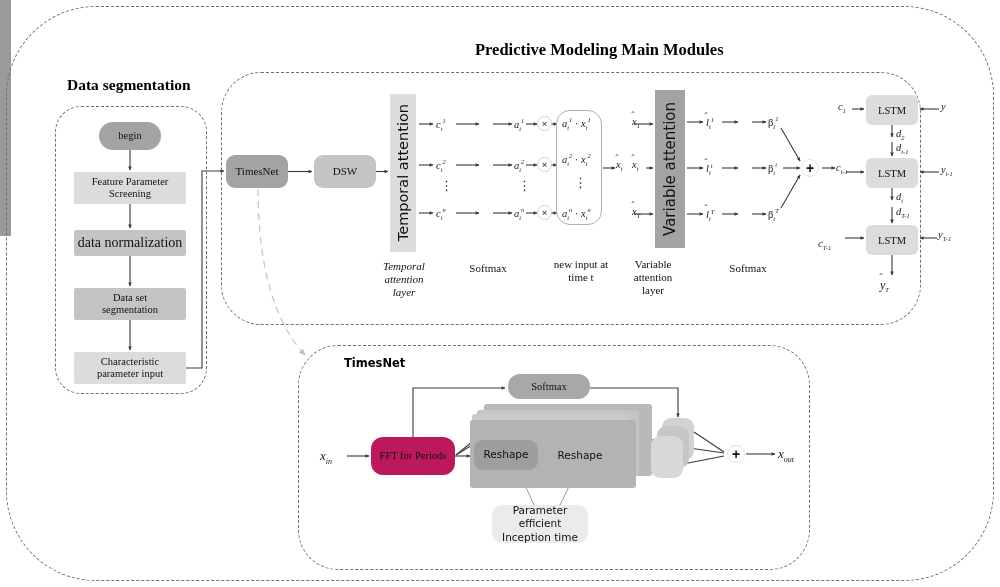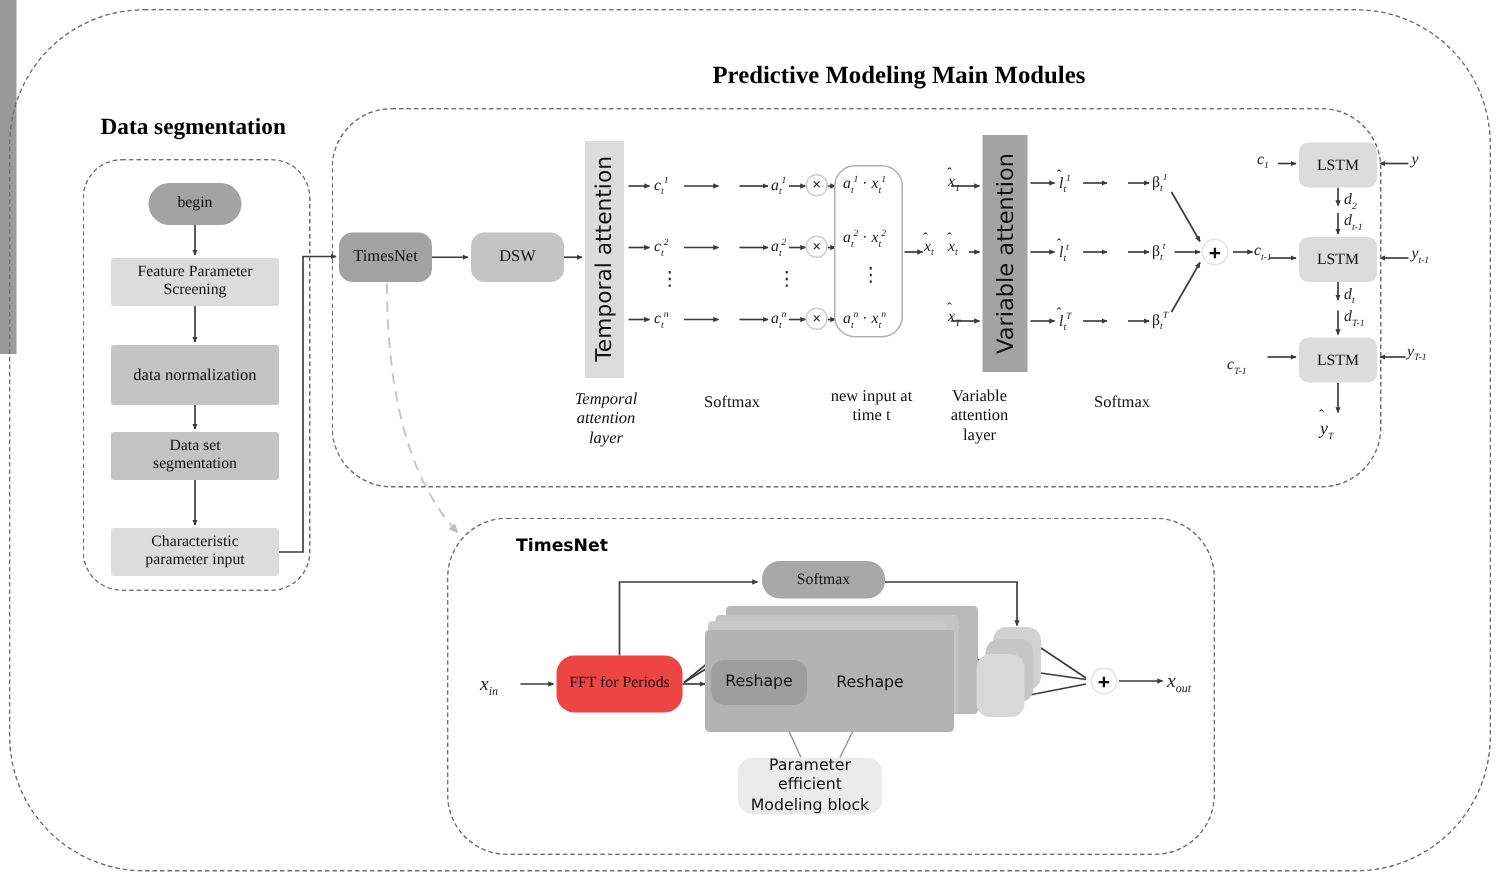--- a/index.html
+++ b/index.html
@@ -59,21 +59,21 @@
     line-height: 1.12;
     border-radius: 9px;
   }
   .n-dark  { background: #a3a3a3; }
   .n-mid   { background: #c4c4c4; }
   .n-light { background: #dcdcdc; }
 
   
   #n-begin   { left: 99px; top: 122px; width: 62px; height: 28px; border-radius: 14px; font-size: 10.5px; }
   #n-fps     { left: 74px; top: 172px; width: 112px; height: 32px; font-size: 10.5px; border-radius: 2px; }
-  #n-norm    { left: 74px; top: 230px; width: 112px; height: 40px; font-size: 11px; border-radius: 2px; }
+  #n-norm    { left: 74px; top: 230px; width: 112px; height: 26px; font-size: 14px; border-radius: 2px; }
   #n-seg     { left: 74px; top: 288px; width: 112px; height: 32px; font-size: 10.5px; border-radius: 2px; }
   #n-charin  { left: 74px; top: 352px; width: 112px; height: 32px; font-size: 10.5px; border-radius: 2px; }
 
   
   #n-timesnet { left: 226px; top: 155px; width: 62px; height: 33px; font-size: 11px; }
   #n-dsw      { left: 314px; top: 155px; width: 62px; height: 33px; font-size: 11px; }
 
   
   .vbar {
     position: absolute;
@@ -156,21 +156,21 @@
   #lstm-2 { left: 866px; top: 158px; }
   #lstm-3 { left: 866px; top: 225px; }
 
   
   #tn-softmax {
     left: 508px; top: 374px; width: 82px; height: 25px;
     background: #a8a8a8; border-radius: 12px; font-size: 10.5px;
   }
   #tn-fft {
     left: 371px; top: 437px; width: 84px; height: 38px;
-    background: #ef4444; border-radius: 12px; font-size: 10.5px;
+    background: #be185d; border-radius: 12px; font-size: 10.5px;
   }
   #tn-pei {
     left: 492px; top: 505px; width: 96px; height: 38px;
     background: #ebebeb; border-radius: 10px; font-size: 10.5px;
     font-family: "DejaVu Sans", sans-serif; line-height: 1.25;
   }
   .tn-slab { position: absolute; border-radius: 3px; }
   #slab-a { left: 472px; top: 414px; width: 158px; height: 62px; background: #c9c9c9; }
   #slab-b { left: 477px; top: 410px; width: 162px; height: 66px; background: #c4c4c4; }
   #slab-c { left: 484px; top: 404px; width: 168px; height: 72px; background: #b9b9b9; }
@@ -557,16 +557,16 @@
   <div class="cube" id="cube-a"></div>
   <div class="cube" id="cube-b"></div>
   <div class="cube" id="cube-c"></div>
 
   <div class="pluscirc" id="tn-plus">
     <span>+</span>
   </div>
 
   <div class="node" id="tn-pei">
     <span style="white-space:pre-line">Parameter efficient
-Modeling block</span>
+Inception time</span>
   </div>
 
 </div>
 
 </body></html>

